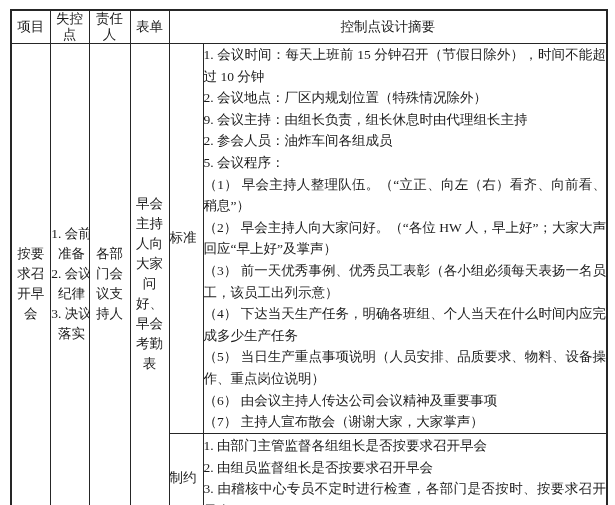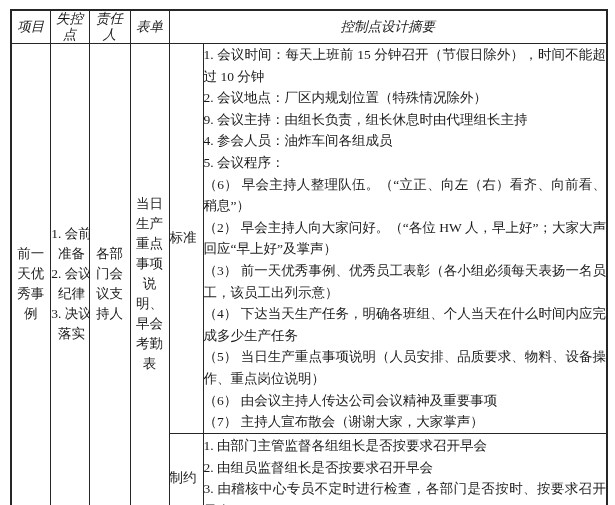--- a/index.html
+++ b/index.html
@@ -29,21 +29,21 @@
     padding: 0;
     overflow: hidden;
   }
   col.c-project { width: 39px; }
   col.c-fail    { width: 39px; }
   col.c-resp    { width: 41px; }
   col.c-form    { width: 39px; }
   col.c-sub     { width: 34px; }
   col.c-content { width: 404px; }
 
-  tr.header-row { height: 27px; font-style: italic; }
+  tr.header-row { height: 27px; }
   tr.row-standard { height: 369px; }
   tr.row-constraint { height: 91px; }
 
   .hcell {
     text-align: center;
     vertical-align: middle;
     font-size: 13.5px;
     line-height: 16px;
   }
   .vcell {
@@ -96,43 +96,43 @@
     <tbody>
       <tr class="header-row">
         <th class="hcell">项目</th>
         <th class="hcell">失控点</th>
         <th class="hcell">责任人</th>
         <th class="hcell">表单</th>
         <th class="hcell" colspan="2">控制点设计摘要</th>
       </tr>
       <tr class="row-standard">
         <td class="vcell" rowspan="2">
-          <div class="narrow w2">前一天优秀事例</div>
+          <div class="narrow w2">按要求召开早会</div>
         </td>
         <td class="vcell" rowspan="2">
           <div class="narrow w3">
               <div class="fail-item">1. 会前准备</div>
               <div class="fail-item">2. 会议纪律</div>
               <div class="fail-item">3. 决议落实</div>
             </div>
         </td>
         <td class="vcell" rowspan="2">
           <div class="narrow w2">各部门会议支持人</div>
         </td>
         <td class="vcell" rowspan="2">
-          <div class="narrow w2">当日生产重点事项说明、早会考勤表</div>
+          <div class="narrow w2">早会主持人向大家问好、早会考勤表</div>
         </td>
         <td class="label-cell">标准</td>
         <td class="content-cell">
             <div class="content-item">1. 会议时间：每天上班前 15 分钟召开（节假日除外），时间不能超过 10 分钟</div>
             <div class="content-item">2. 会议地点：厂区内规划位置（特殊情况除外）</div>
             <div class="content-item">9. 会议主持：由组长负责，组长休息时由代理组长主持</div>
-            <div class="content-item">4. 参会人员：油炸车间各组成员</div>
+            <div class="content-item">2. 参会人员：油炸车间各组成员</div>
             <div class="content-item">5. 会议程序：</div>
-            <div class="content-item">（6） 早会主持人整理队伍。（“立正、向左（右）看齐、向前看、稍息”）</div>
+            <div class="content-item">（1） 早会主持人整理队伍。（“立正、向左（右）看齐、向前看、稍息”）</div>
             <div class="content-item">（2） 早会主持人向大家问好。（“各位 HW 人，早上好”；大家大声回应“早上好”及掌声）</div>
             <div class="content-item">（3） 前一天优秀事例、优秀员工表彰（各小组必须每天表扬一名员工，该员工出列示意）</div>
             <div class="content-item">（4） 下达当天生产任务，明确各班组、个人当天在什么时间内应完成多少生产任务</div>
             <div class="content-item">（5） 当日生产重点事项说明（人员安排、品质要求、物料、设备操作、重点岗位说明）</div>
             <div class="content-item">（6） 由会议主持人传达公司会议精神及重要事项</div>
             <div class="content-item">（7） 主持人宣布散会（谢谢大家，大家掌声）</div>
           </td>
       </tr>
       <tr class="row-constraint">
         <td class="label-cell">制约</td>

